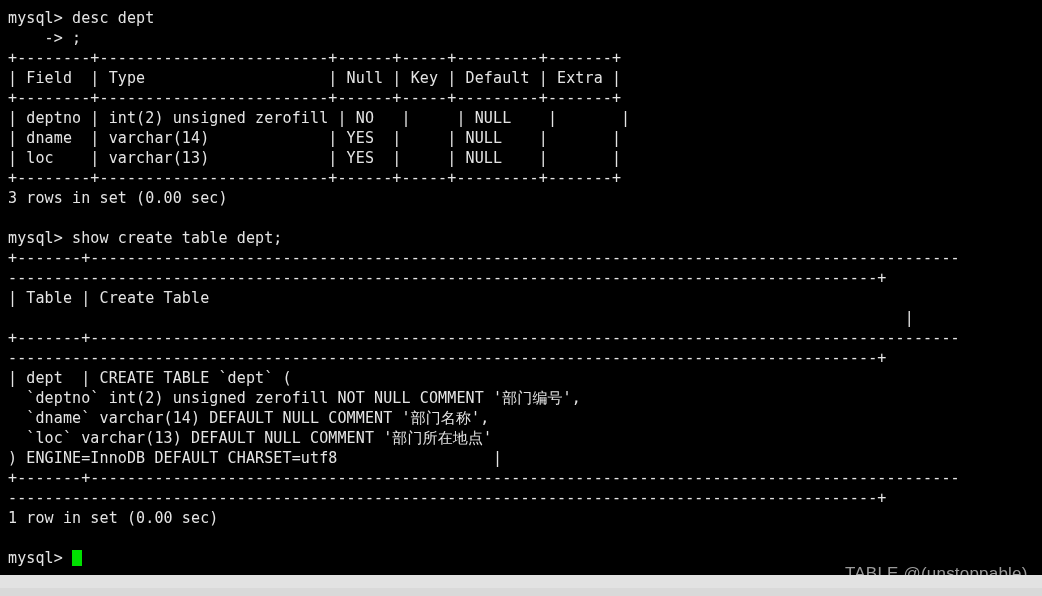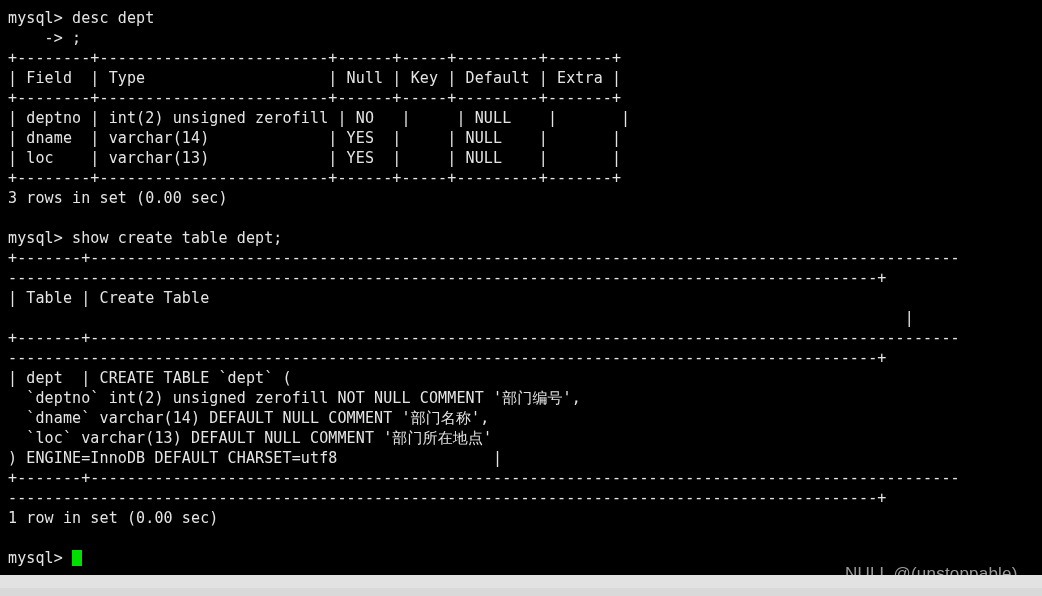--- a/index.html
+++ b/index.html
@@ -104,19 +104,19 @@
 <body>
 
 <div id="terminal-window">
 
   <div id="frame-left"></div>
 
   <div id="terminal-screen">
 
     <div id="console-output"><span class="line">mysql&gt; desc dept</span><span class="line">    -&gt; ;</span><span class="line">+--------+-------------------------+------+-----+---------+-------+</span><span class="line">| Field  | Type                    | Null | Key | Default | Extra |</span><span class="line">+--------+-------------------------+------+-----+---------+-------+</span><span class="line">| deptno | int(2) unsigned zerofill | NO   |     | NULL    |       |</span><span class="line">| dname  | varchar(14)             | YES  |     | NULL    |       |</span><span class="line">| loc    | varchar(13)             | YES  |     | NULL    |       |</span><span class="line">+--------+-------------------------+------+-----+---------+-------+</span><span class="line">3 rows in set (0.00 sec)</span><span class="line"></span><span class="line">mysql&gt; show create table dept;</span><span class="line">+-------+-----------------------------------------------------------------------------------------------</span><span class="line">-----------------------------------------------------------------------------------------------+</span><span class="line">| Table | Create Table</span><span class="line">                                                                                                  |</span><span class="line">+-------+-----------------------------------------------------------------------------------------------</span><span class="line">-----------------------------------------------------------------------------------------------+</span><span class="line">| dept  | CREATE TABLE `dept` (</span><span class="line">  `deptno` int(2) unsigned zerofill NOT NULL COMMENT '部门编号',</span><span class="line">  `dname` varchar(14) DEFAULT NULL COMMENT '部门名称',</span><span class="line">  `loc` varchar(13) DEFAULT NULL COMMENT '部门所在地点'</span><span class="line">) ENGINE=InnoDB DEFAULT CHARSET=utf8                 |</span><span class="line">+-------+-----------------------------------------------------------------------------------------------</span><span class="line">-----------------------------------------------------------------------------------------------+</span><span class="line">1 row in set (0.00 sec)</span><span class="line"></span><span class="cursor-line"><span>mysql&gt; </span><span id="block-cursor"></span></span></div>
 
-    <div id="csdn-watermark">NULL @(unstoppable)</div>
+    <div id="csdn-watermark">TABLE @(unstoppable)</div>
 
   </div>
 
   <div id="frame-bottom"></div>
 
 </div>
 
 </body></html>

